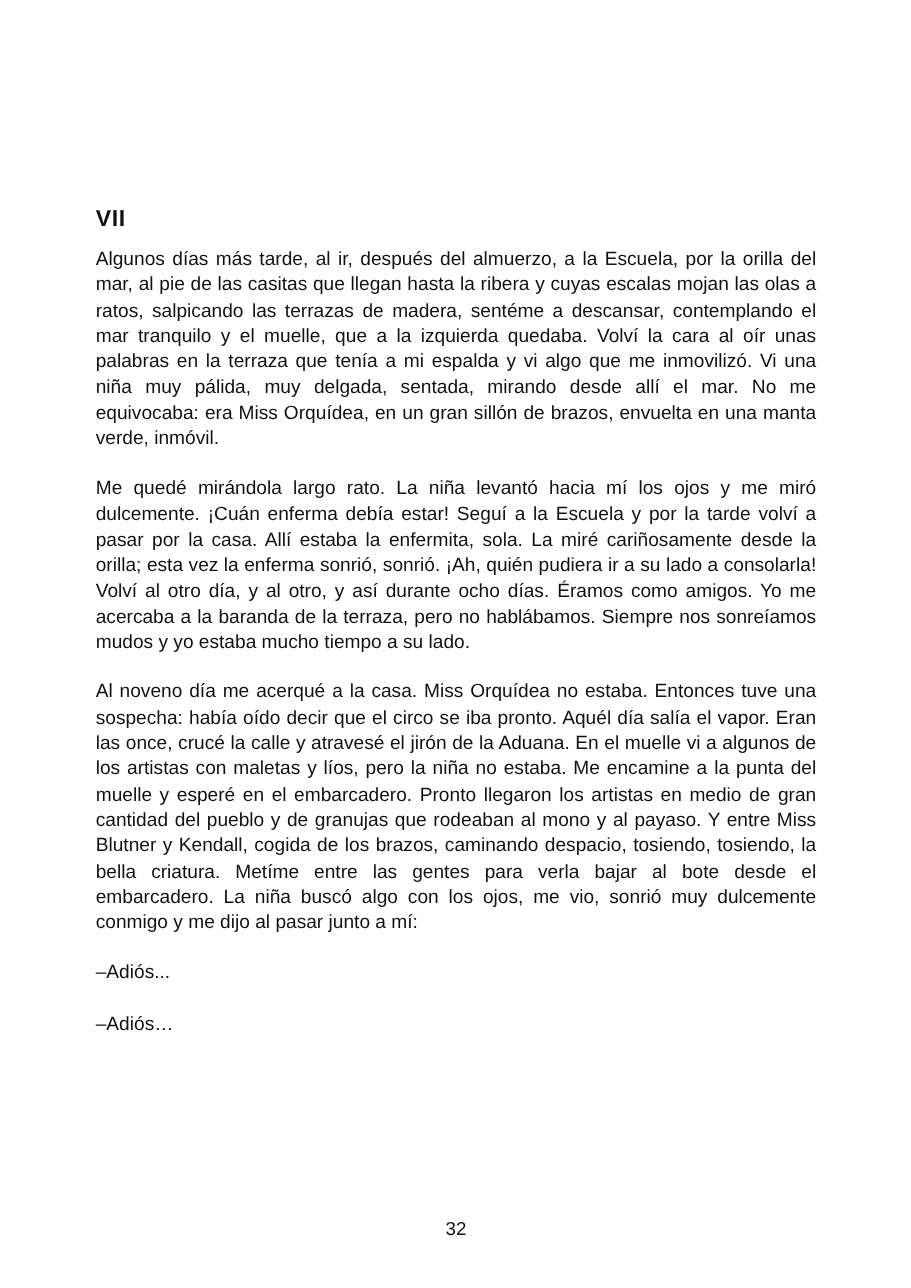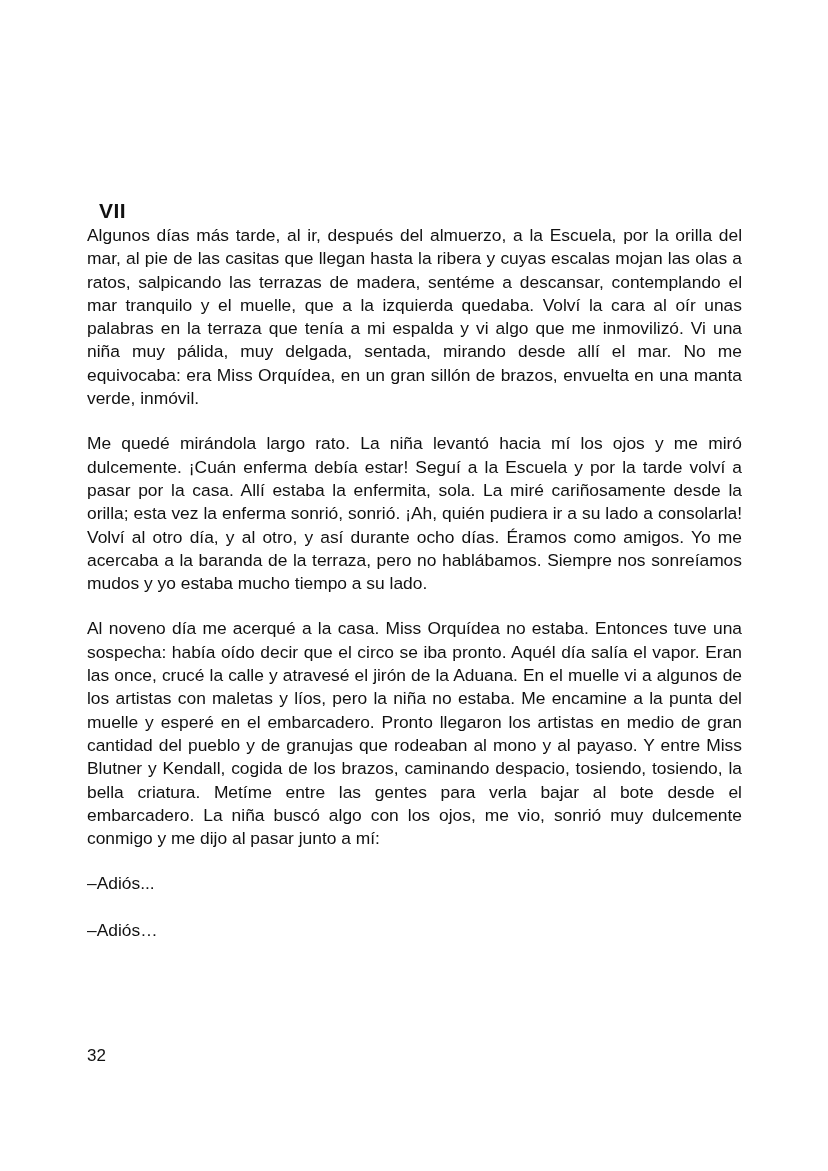--- a/index.html
+++ b/index.html
@@ -20,44 +20,45 @@
       left: 87px;
       top: 0;
       width: 655px;
     }
     .chapter-heading {
       position: absolute;
       top: 187px;
       left: 0;
       font-size: 21px;
       font-weight: bold;
-      margin: 12px;
+      margin: 0;
       letter-spacing: 0.5px;
     }
     .body-text {
       position: absolute;
       top: 224px;
       left: 0;
       width: 655px;
     }
     .para {
       margin: 0 0 22px 0;
       font-size: 17.4px;
       line-height: 23.3px;
       text-align: justify;
       text-align-last: left;
     }
     .para.dialogue {
       margin-bottom: 23px;
     }
     .page-number {
       position: absolute;
-      top: 1046px;
+      top: 1108px;
       left: 0;
       width: 655px;
+      text-align: center;
       font-size: 17px;
     }
   </style>
 </head>
 <body>
 
 <div class="page">
   <h2 class="chapter-heading">VII</h2>
 
   <div class="body-text">

